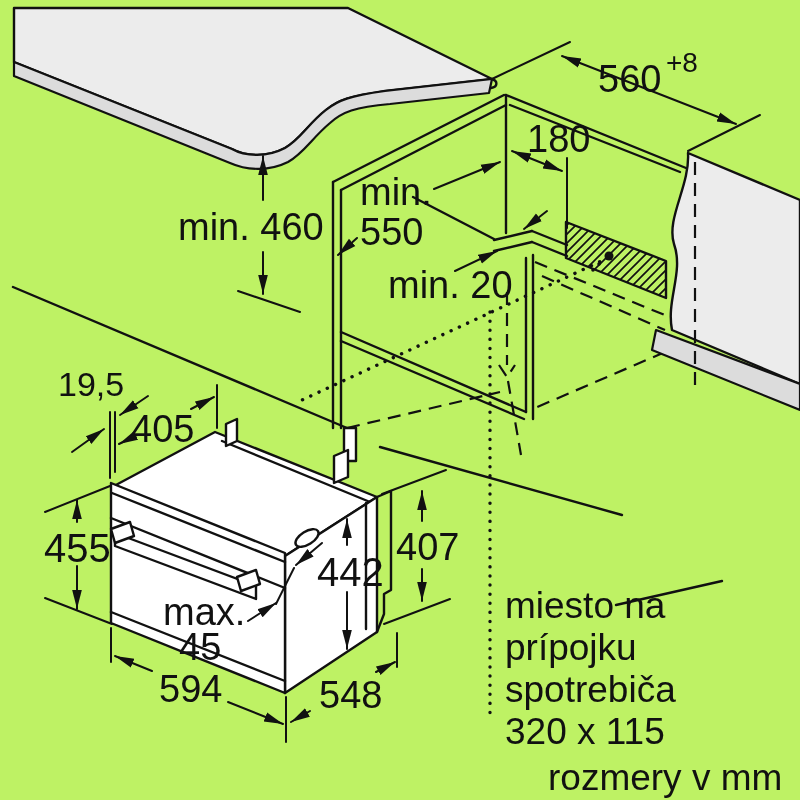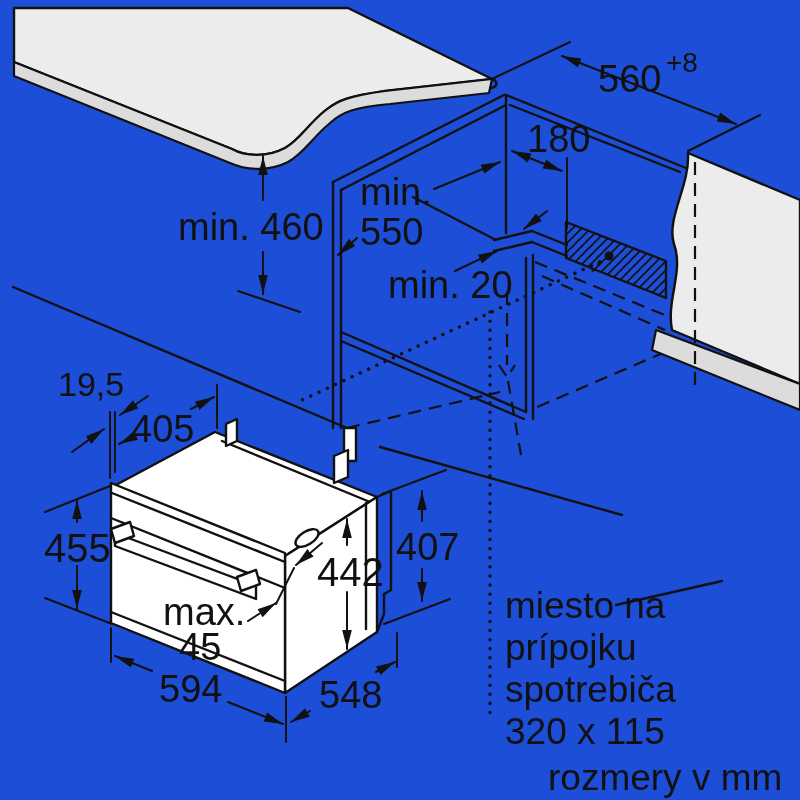--- a/index.html
+++ b/index.html
@@ -1,16 +1,16 @@
 <!DOCTYPE html>
 <html><head>
 <meta charset="utf-8">
 <style>
   html,body{margin:0;padding:0;background:#ffffff;}
-  .stage{width:800px;height:800px;background:#1d4ed8;position:relative;font-family:"Liberation Sans",sans-serif;}
+  .stage{width:800px;height:800px;background:#bef264;position:relative;font-family:"Liberation Sans",sans-serif;}
   svg text{font-family:"Liberation Sans",sans-serif;fill:#111;}
   .t38{font-size:38px;}
   .t40{font-size:40px;}
   .t37{font-size:37px;}
   .t34{font-size:34px;}
   .t28{font-size:28px;}
   .ln{stroke:#111;stroke-width:2.4;fill:none;stroke-linecap:round;stroke-linejoin:round;}
   .lnf{stroke:#111;stroke-width:2.4;fill:#ffffff;stroke-linejoin:round;}
   .dim{stroke:#111;stroke-width:2;fill:none;stroke-linecap:round;}
   .dash{stroke:#111;stroke-width:2.2;fill:none;stroke-dasharray:13 8;stroke-linecap:butt;}

